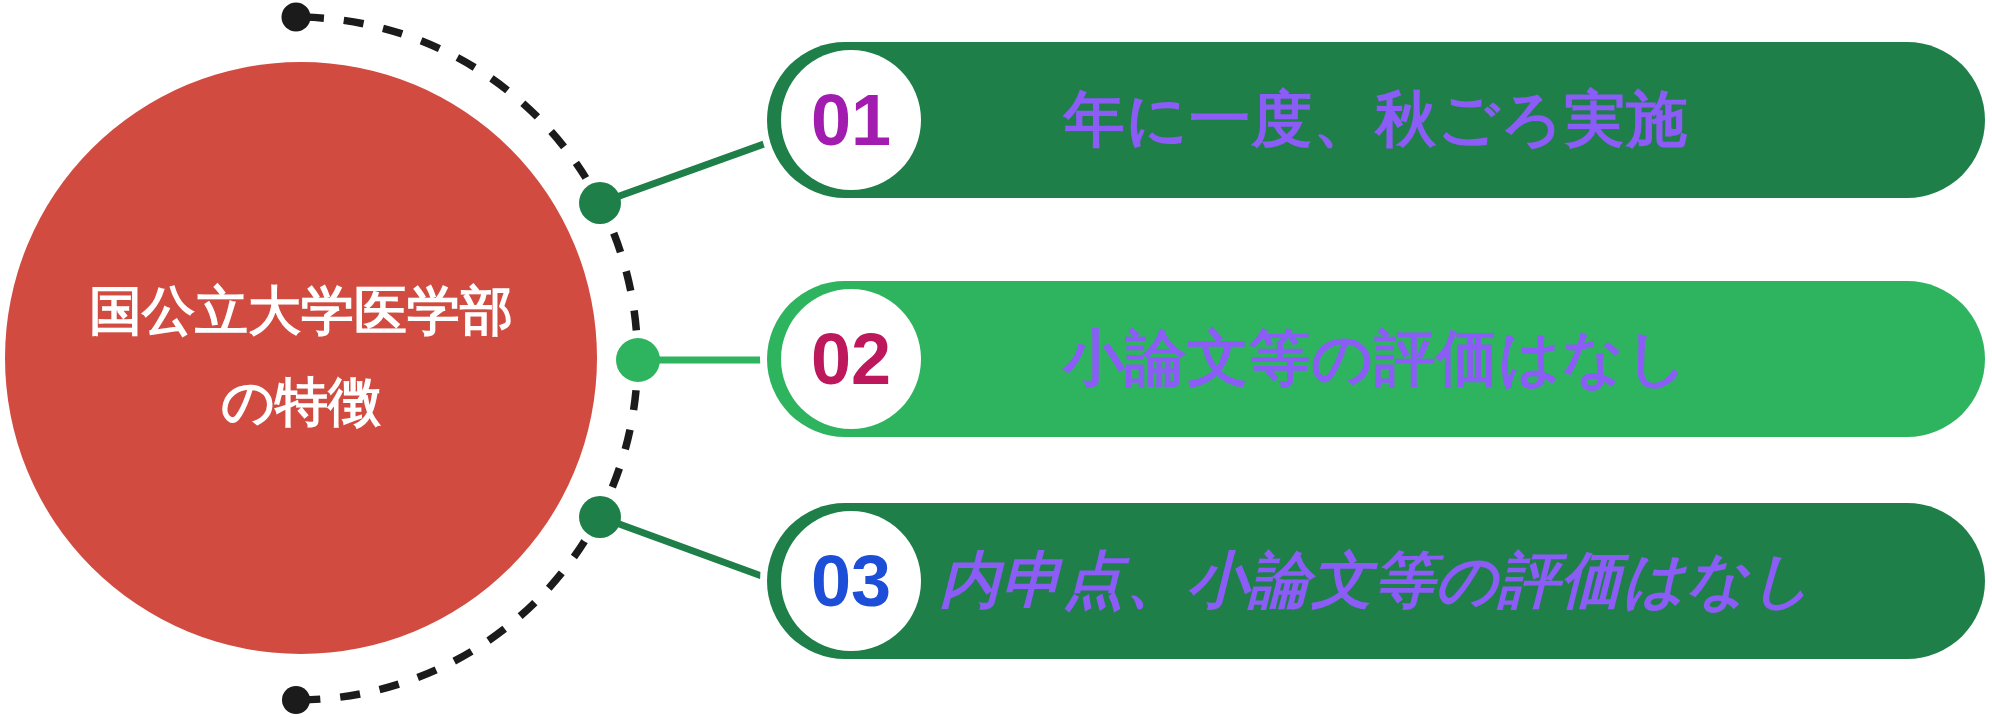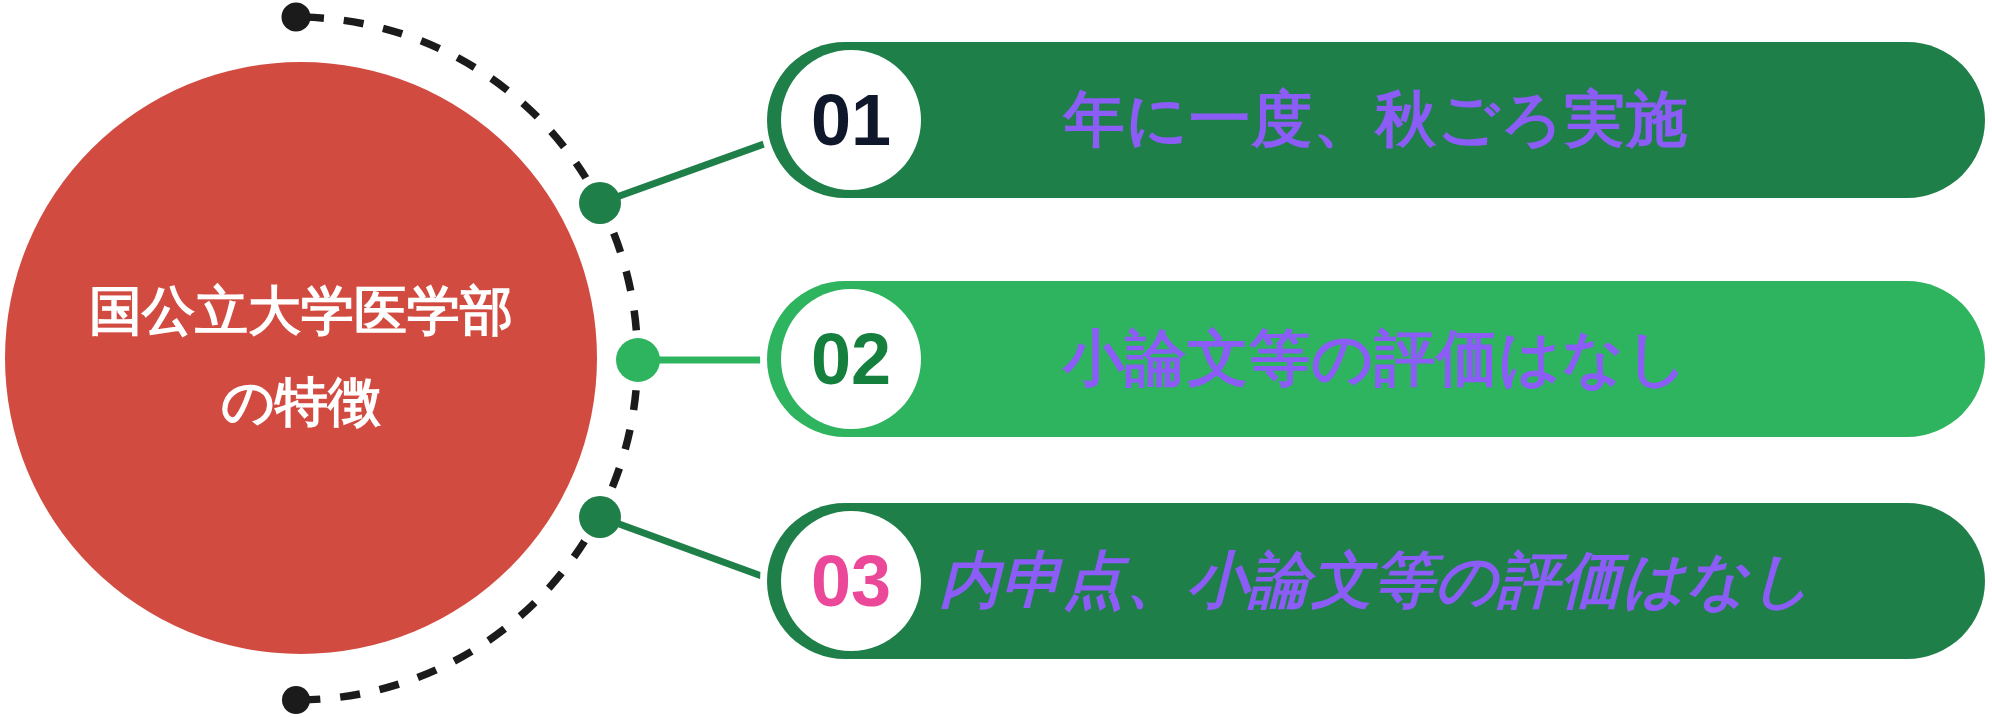--- a/index.html
+++ b/index.html
@@ -71,21 +71,21 @@
     <circle cx="851" cy="120" r="70" fill="#ffffff"></circle>
     <circle cx="851" cy="359" r="70" fill="#ffffff"></circle>
     <circle cx="851" cy="581" r="70" fill="#ffffff"></circle>
   </svg>
 
   <div class="overlay circle-title">
     <div>国公立大学医学部</div>
     <div>の特徴</div>
   </div>
 
-  <div class="overlay num n1" style="color: #0f172a;">01</div>
-  <div class="overlay num n2" style="color: #15803d;">02</div>
-  <div class="overlay num n3" style="color: #ec4899; text-align: right;">03</div>
+  <div class="overlay num n1" style="color: #a21caf;">01</div>
+  <div class="overlay num n2" style="color: #be185d;">02</div>
+  <div class="overlay num n3" style="color: #1d4ed8; text-align: right;">03</div>
 
   <div class="overlay bar-label b1">年に一度、秋ごろ実施</div>
   <div class="overlay bar-label b2">小論文等の評価はなし</div>
   <div class="overlay bar-label b3">内申点、小論文等の評価はなし</div>
 
 </div>
 
 </body></html>

